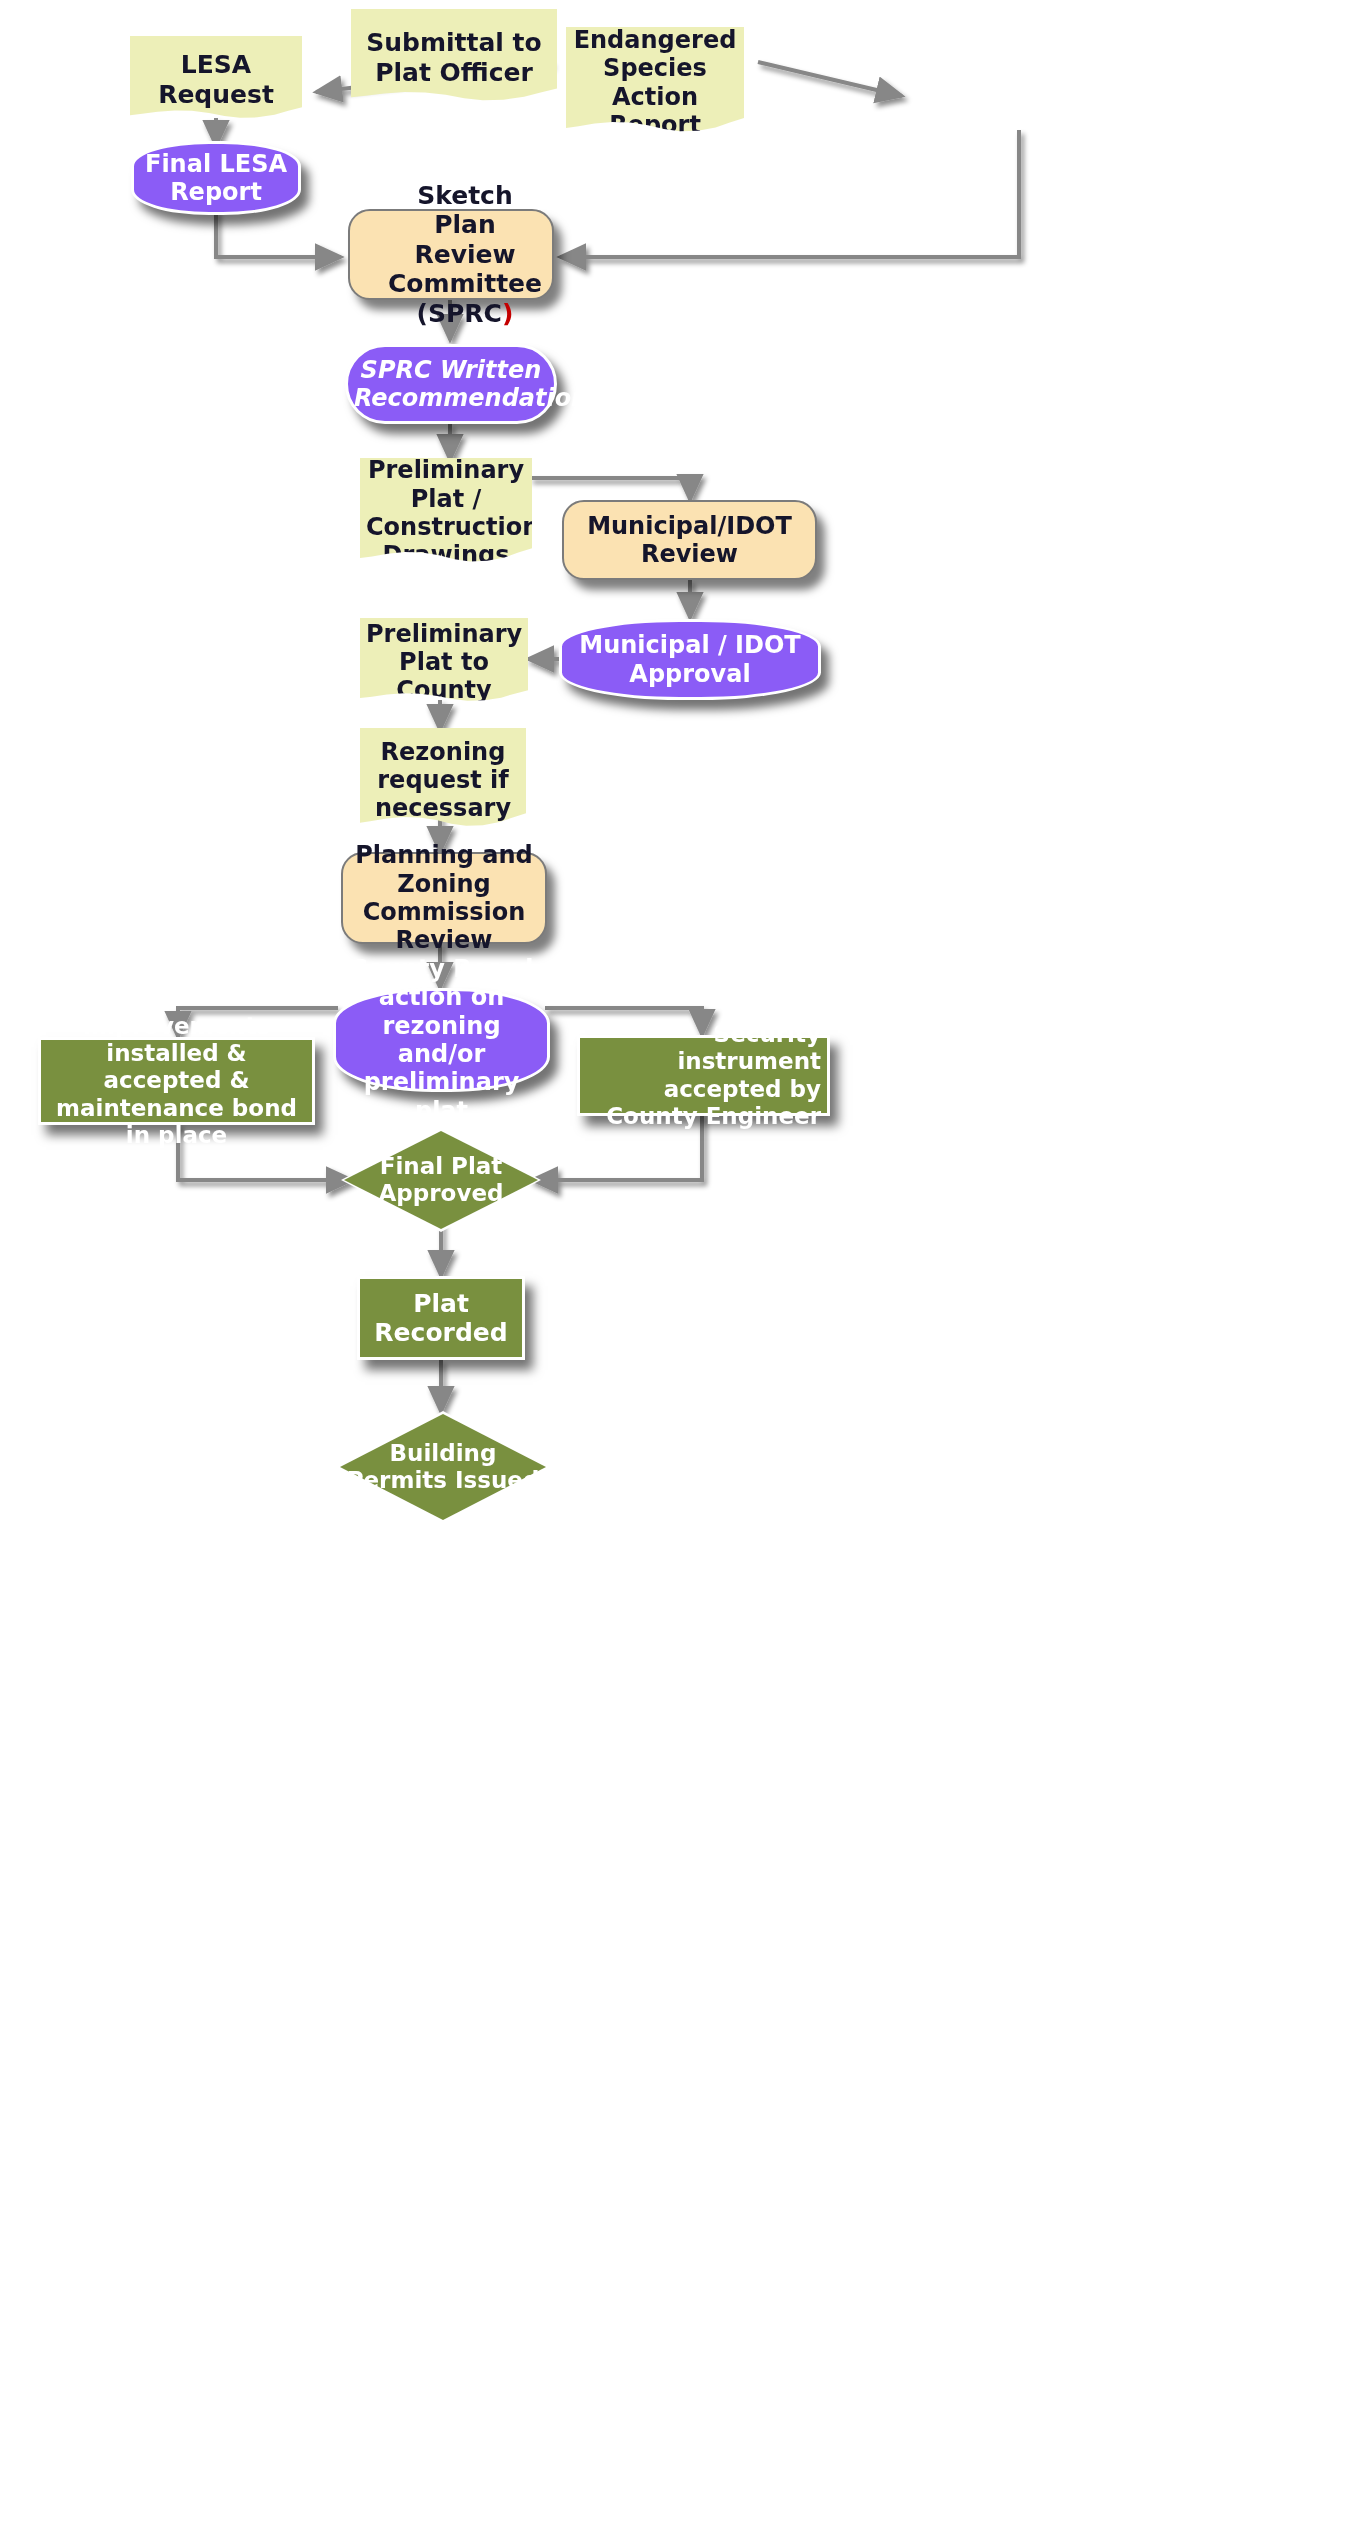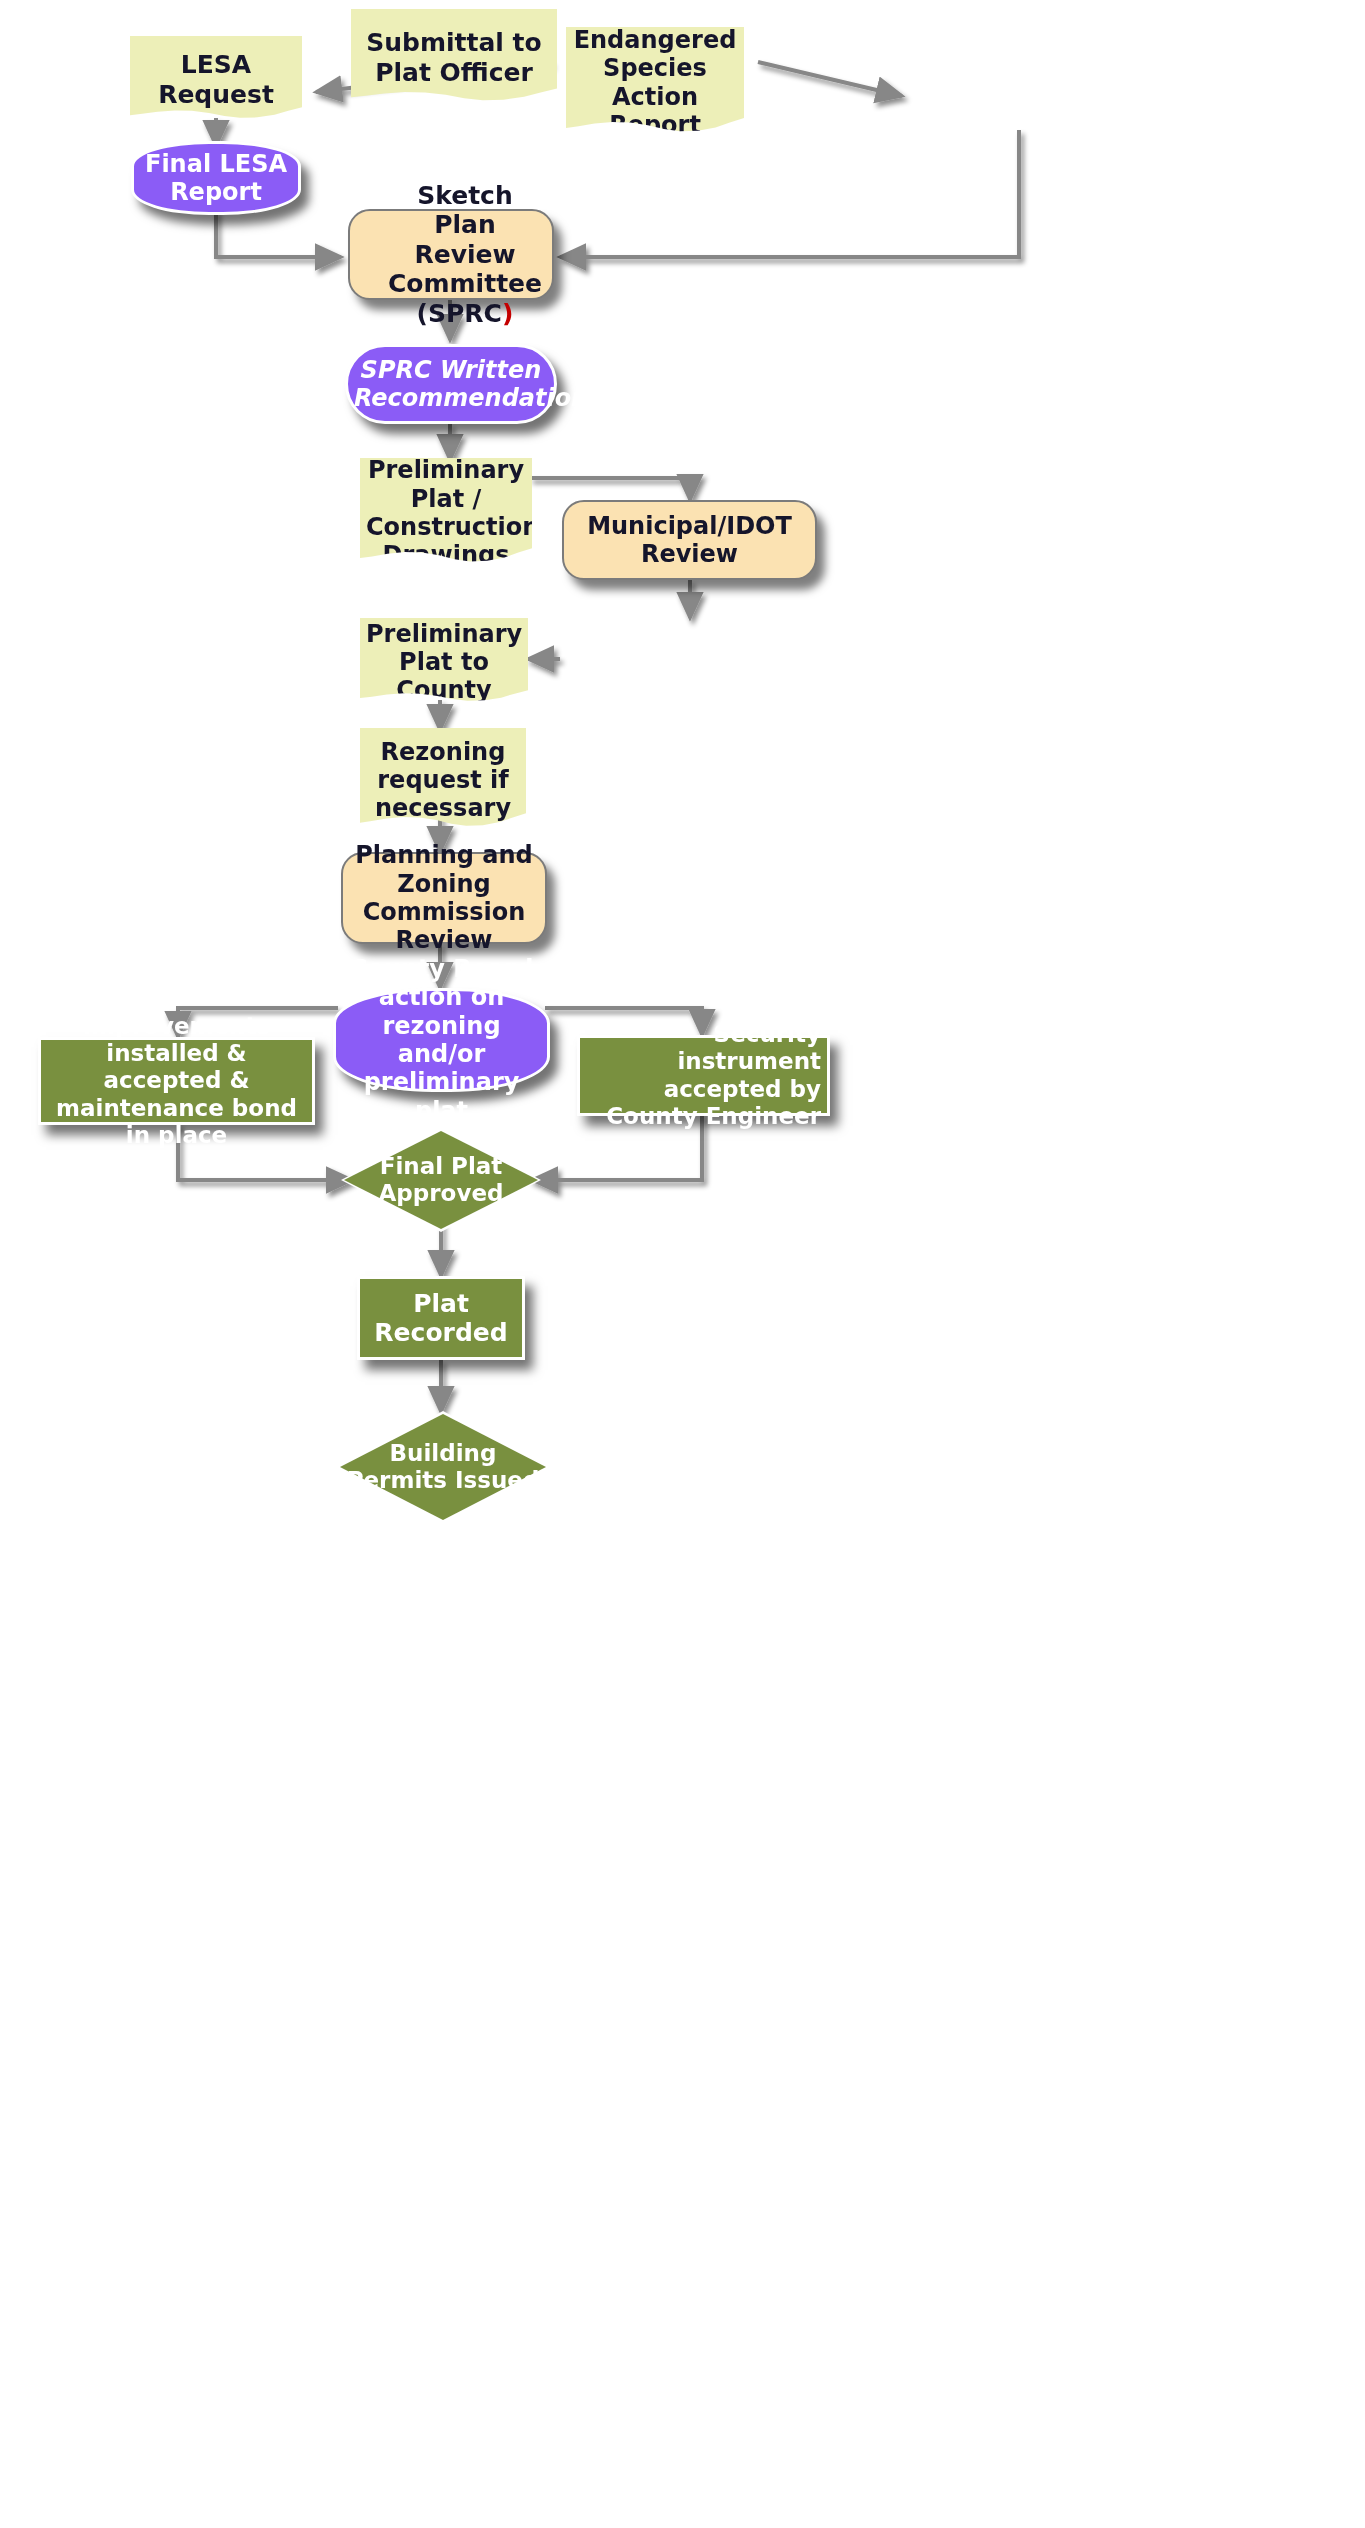--- a/index.html
+++ b/index.html
@@ -169,20 +169,23 @@
   </div>
 
   <div class="node doc w1 fs24" style="left:360px;top:458px;width:172px;height:110px;">
     <span class="lbl">Preliminary Plat / Construction Drawings</span>
   </div>
 
   <div class="node proc fs24" style="left:562px;top:500px;width:255px;height:80px;">
     <span class="lbl">Municipal/IDOT Review</span>
   </div>
 
+  <div class="node term soft fs24" style="left:559px;top:619px;width:262px;height:81px;">
+    <span class="lbl">Municipal / IDOT Approval</span>
+  </div>
 
   <div class="node doc w1 fs24" style="left:360px;top:618px;width:168px;height:88px;">
     <span class="lbl">Preliminary Plat to County</span>
   </div>
 
   <div class="node doc w1 fs24" style="left:360px;top:728px;width:166px;height:104px;">
     <span class="lbl">Rezoning request if necessary</span>
   </div>
 
   <div class="node proc fs24" style="left:341px;top:852px;width:206px;height:92px;">

